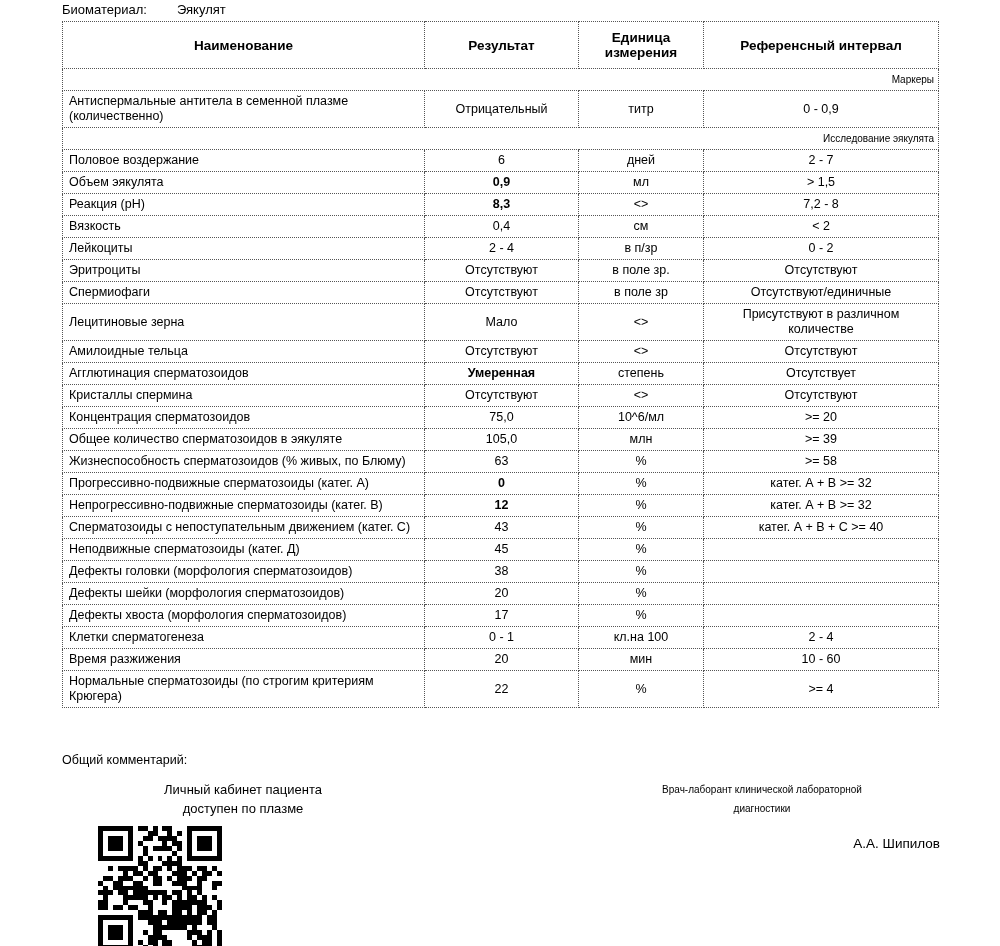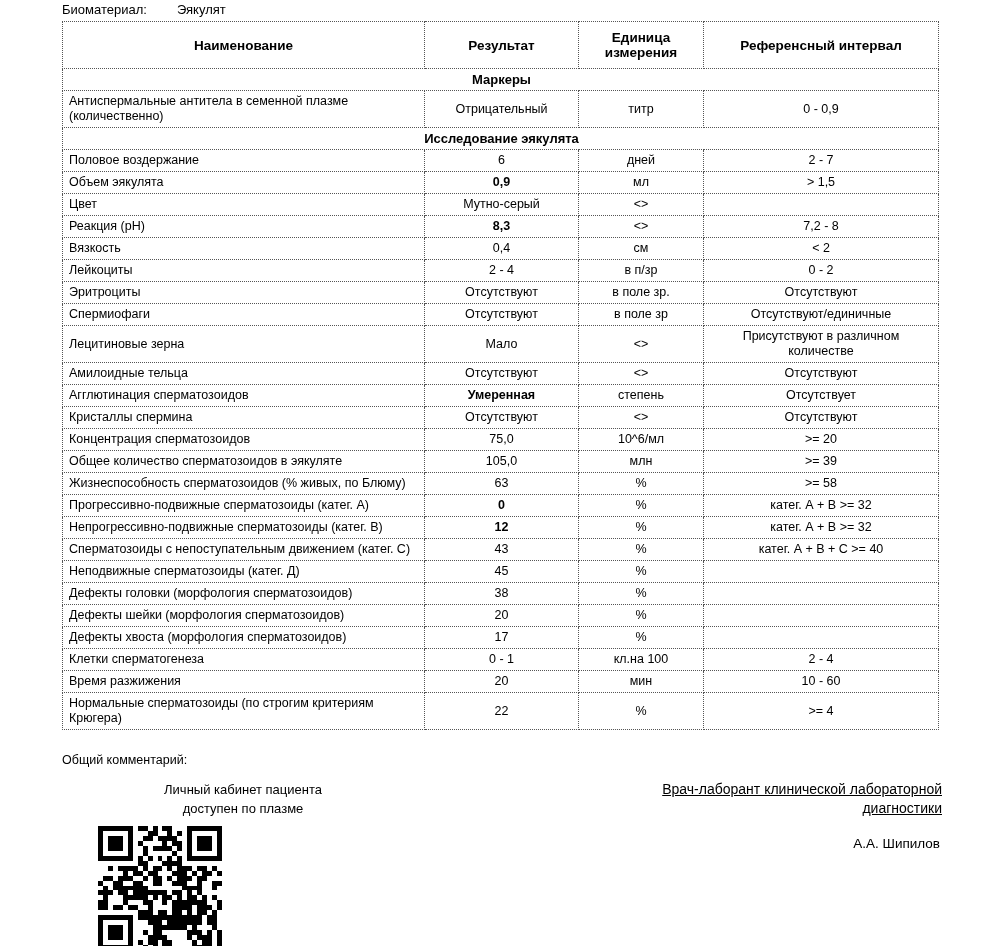--- a/index.html
+++ b/index.html
@@ -55,23 +55,23 @@
   thead th {
     font-weight: bold;
     text-align: center;
     font-size: 13.5px;
     height: 40px;
     padding: 2px 4px;
   }
   thead th.h-name { }
 
   tr.section-row td {
-    font-weight: bold;
-    text-align: center;
-    font-size: 13px;
+    font-weight: normal;
+    text-align: right;
+    font-size: 10px;
     padding: 2px 4px 2px 6px;
     height: 17px;
   }
 
   td.cell-name {
     text-align: left;
     padding-left: 6px;
   }
   td.cell-result, td.cell-unit, td.cell-ref {
     text-align: center;
@@ -93,24 +93,23 @@
     width: 330px;
     font-size: 13px;
     line-height: 19px;
     text-align: center;
   }
   .footer-right {
     position: absolute;
     left: 582px;
     top: 780px;
     width: 360px;
-    font-size: 14px;
+    font-size: 10px;
     line-height: 19px;
-    text-align: right;
-    text-decoration: underline;
+    text-align: center;
   }
   .signature-name {
     position: absolute;
     left: 700px;
     top: 836px;
     width: 240px;
     font-size: 13.5px;
     text-align: right;
   }
 
@@ -167,26 +166,20 @@
         <td class="cell-name">Половое воздержание</td>
         <td class="cell-result">6</td>
         <td class="cell-unit">дней</td>
         <td class="cell-ref">2 - 7</td>
       </tr>
       <tr>
         <td class="cell-name">Объем эякулята</td>
         <td class="cell-result bold">0,9</td>
         <td class="cell-unit">мл</td>
         <td class="cell-ref">&gt; 1,5</td>
-      </tr>
-      <tr>
-        <td class="cell-name">Цвет</td>
-        <td class="cell-result">Мутно-серый</td>
-        <td class="cell-unit">&lt;&gt;</td>
-        <td class="cell-ref"></td>
       </tr>
       <tr>
         <td class="cell-name">Реакция (pH)</td>
         <td class="cell-result bold">8,3</td>
         <td class="cell-unit">&lt;&gt;</td>
         <td class="cell-ref">7,2 - 8</td>
       </tr>
       <tr>
         <td class="cell-name">Вязкость</td>
         <td class="cell-result">0,4</td>

